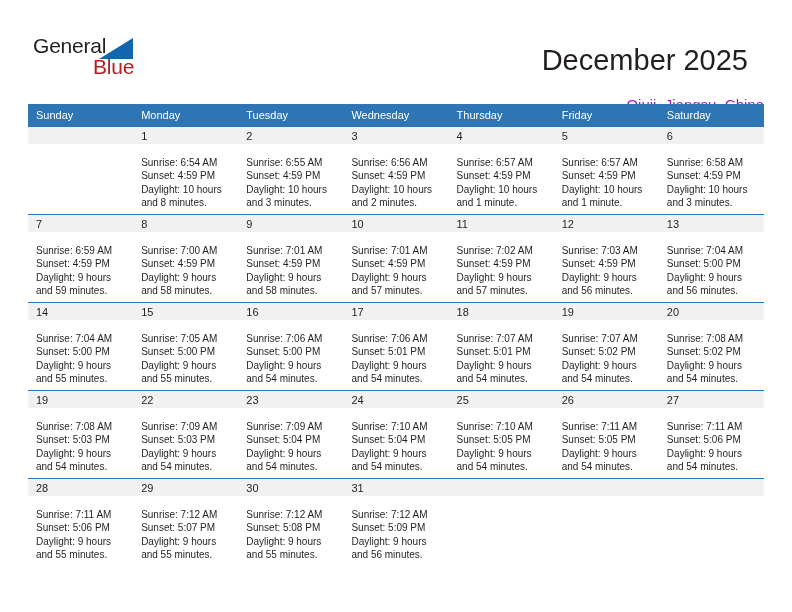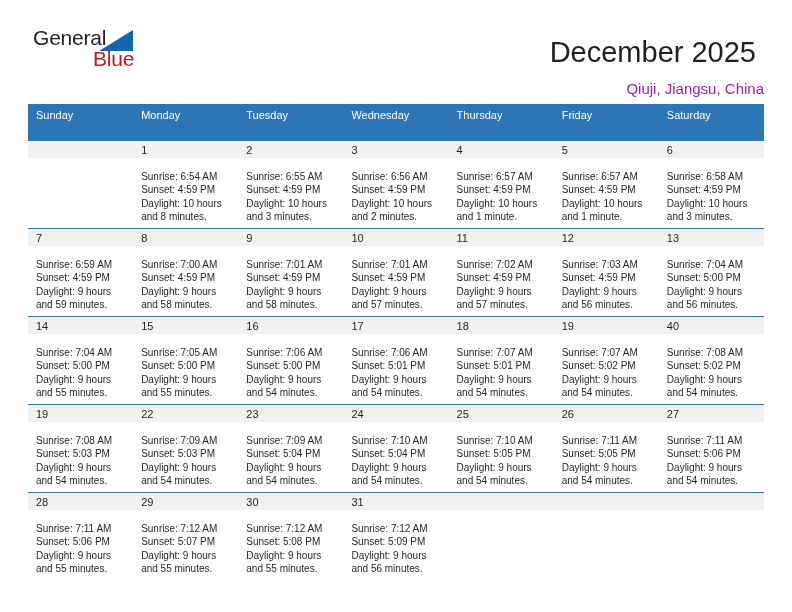--- a/index.html
+++ b/index.html
@@ -27,21 +27,21 @@
     position: absolute;
     left: 28px;
     top: 26px;
     width: 736px;
     height: 72px;
   }
 
   .logo {
     position: absolute;
     left: 5px;
-    top: 0;
+    top: 8px;
     width: 130px;
     height: 52px;
   }
   .logo-general {
     position: absolute;
     left: 0;
     top: 0;
     font-size: 21px;
     line-height: 24px;
     color: #231f20;
@@ -72,21 +72,21 @@
     position: absolute;
     right: 0;
     top: 0;
     text-align: right;
   }
   .cal-title {
     font-size: 29px;
     line-height: 36px;
     color: #231f20;
     font-weight: normal;
-    margin: 8px;
+    margin: 16px;
     white-space: nowrap;
   }
   .cal-subtitle {
     font-size: 15px;
     line-height: 22px;
     color: #a21caf;
     margin: 2px 0 0 0;
     white-space: nowrap;
   }
 
@@ -99,21 +99,21 @@
     border-collapse: collapse;
     table-layout: fixed;
   }
 
   .weekday-row th {
     background: #2e75b6;
     color: #ffffff;
     font-size: 11px;
     font-weight: normal;
     text-align: left;
-    padding: 4px 0 18px 8px;
+    padding: 4px 0 4px 8px;
     height: 14px;
     vertical-align: middle;
     border: none;
   }
 
   .week-row td {
     border: none;
     border-top: 1px solid #2e75b6;
     padding: 0;
     vertical-align: top;
@@ -395,21 +395,21 @@
               <div class="cell-body">
                 <div>Sunrise: 7:07 AM</div>
                 <div>Sunset: 5:02 PM</div>
                 <div>Daylight: 9 hours</div>
                 <div>and 54 minutes.</div>
               </div>
             </div>
           </td>
           <td>
             <div class="cell-inner">
-              <div class="daynum-band">40</div>
+              <div class="daynum-band">20</div>
               <div class="cell-body">
                 <div>Sunrise: 7:08 AM</div>
                 <div>Sunset: 5:02 PM</div>
                 <div>Daylight: 9 hours</div>
                 <div>and 54 minutes.</div>
               </div>
             </div>
           </td>
         </tr>
         <tr class="week-row">

